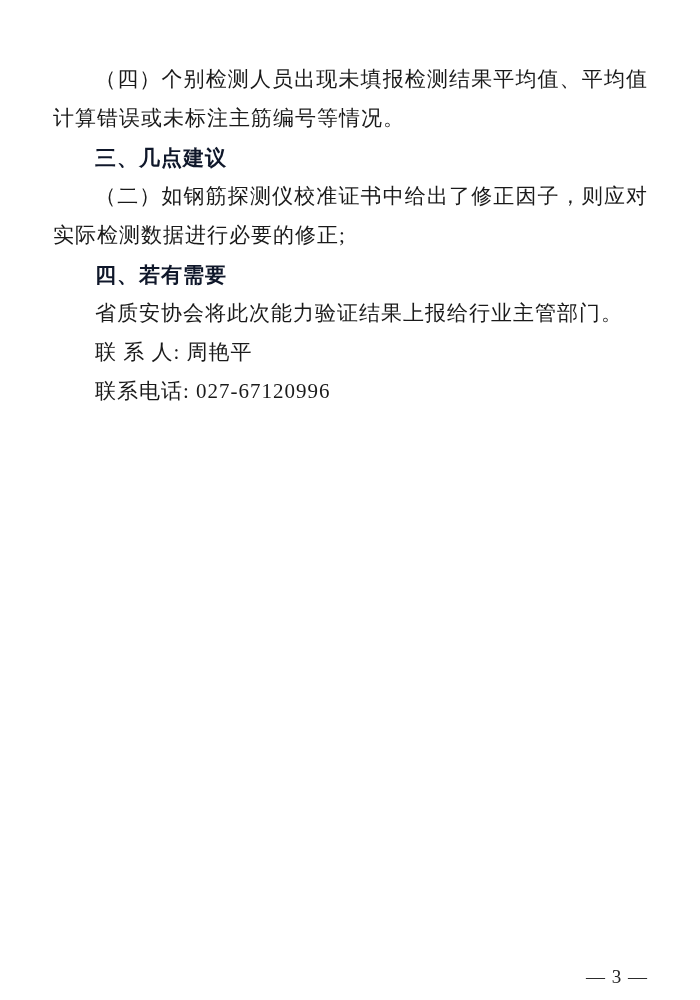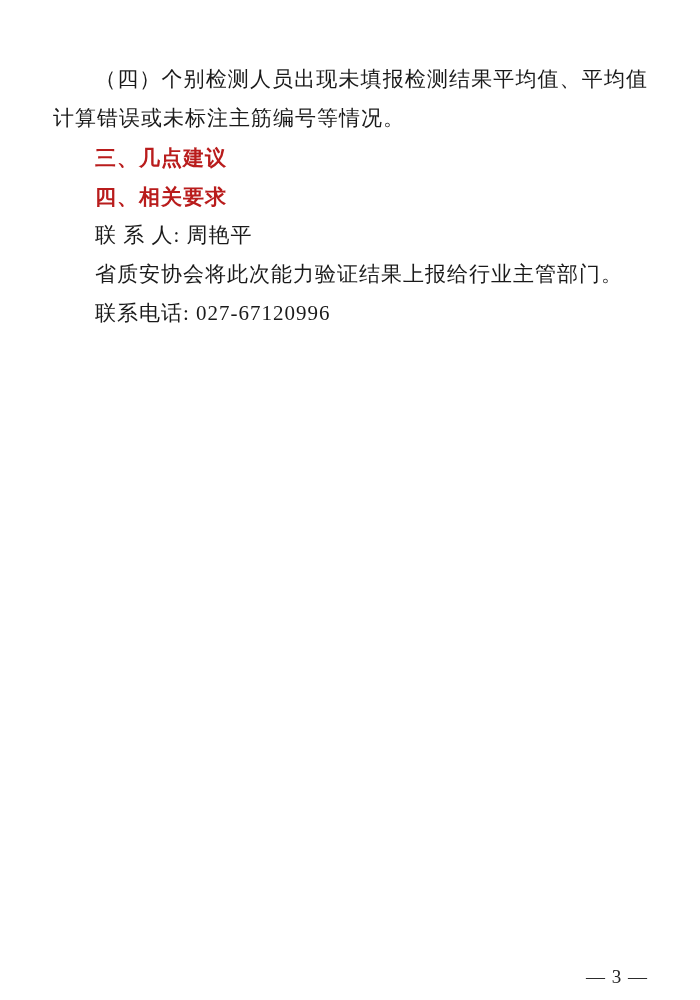--- a/index.html
+++ b/index.html
@@ -31,40 +31,41 @@
     margin: 0;
     text-indent: 2em;
   }
   .doc-body h3.heading {
     margin: 0;
     text-indent: 2em;
     font-size: 21px;
     line-height: 39px;
     font-weight: 700;
     font-family: "Liberation Sans", "DejaVu Sans", sans-serif;
-    color: #b91c1c;
+    color: #0f172a;
     text-align: left;
   }
   .page-number {
     position: absolute;
     right: 52px;
     bottom: 12px;
     font-size: 19px;
     letter-spacing: 1px;
     color: #222222;
     font-family: "Liberation Serif", "DejaVu Serif", serif;
     white-space: pre;
   }
 </style>
 </head>
 <body>
 
 <div class="page">
   <div class="doc-body">
       <p class="body">（四）个别检测人员出现未填报检测结果平均值、平均值计算错误或未标注主筋编号等情况。</p>
       <h3 class="heading">三、几点建议</h3>
-      <h3 class="heading">四、相关要求</h3>
+      <p class="body">（二）如钢筋探测仪校准证书中给出了修正因子，则应对实际检测数据进行必要的修正;</p>
+      <h3 class="heading">四、若有需要</h3>
+      <p class="body">省质安协会将此次能力验证结果上报给行业主管部门。</p>
       <p class="body">联 系 人: 周艳平</p>
-      <p class="body">省质安协会将此次能力验证结果上报给行业主管部门。</p>
       <p class="body">联系电话: 027-67120996</p>
     </div>
   <div class="page-number">— 3 —</div>
 </div>
 
 </body></html>

